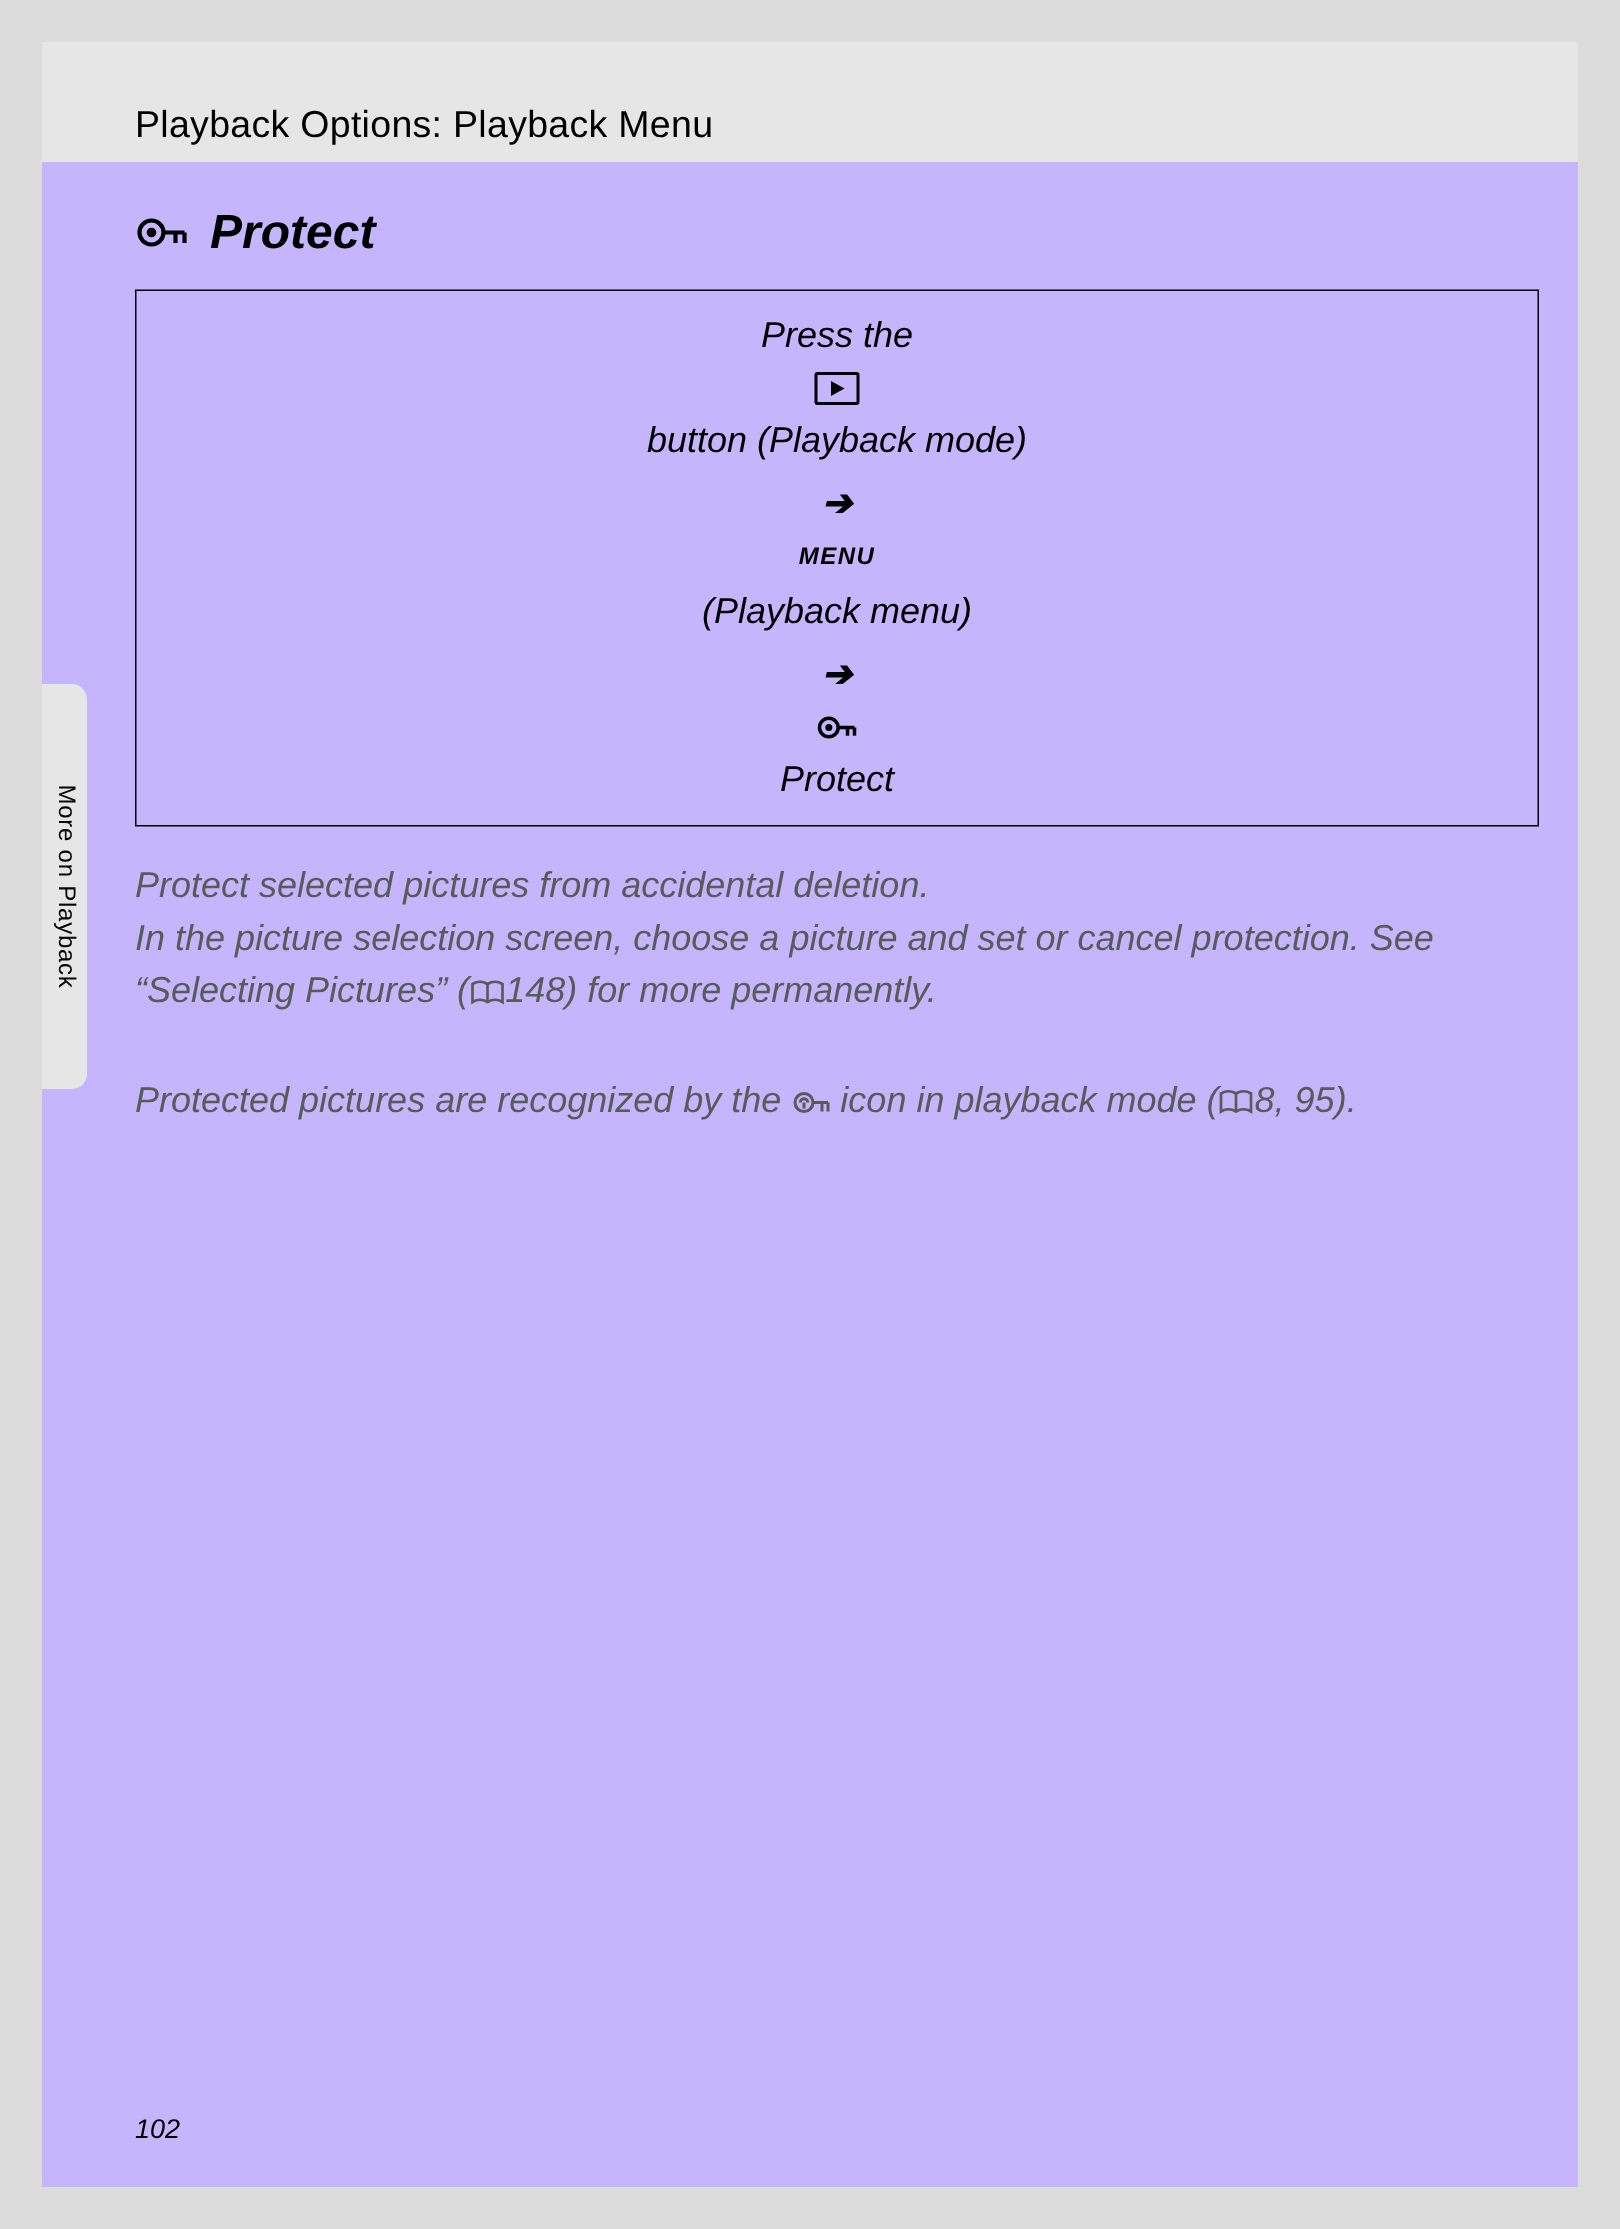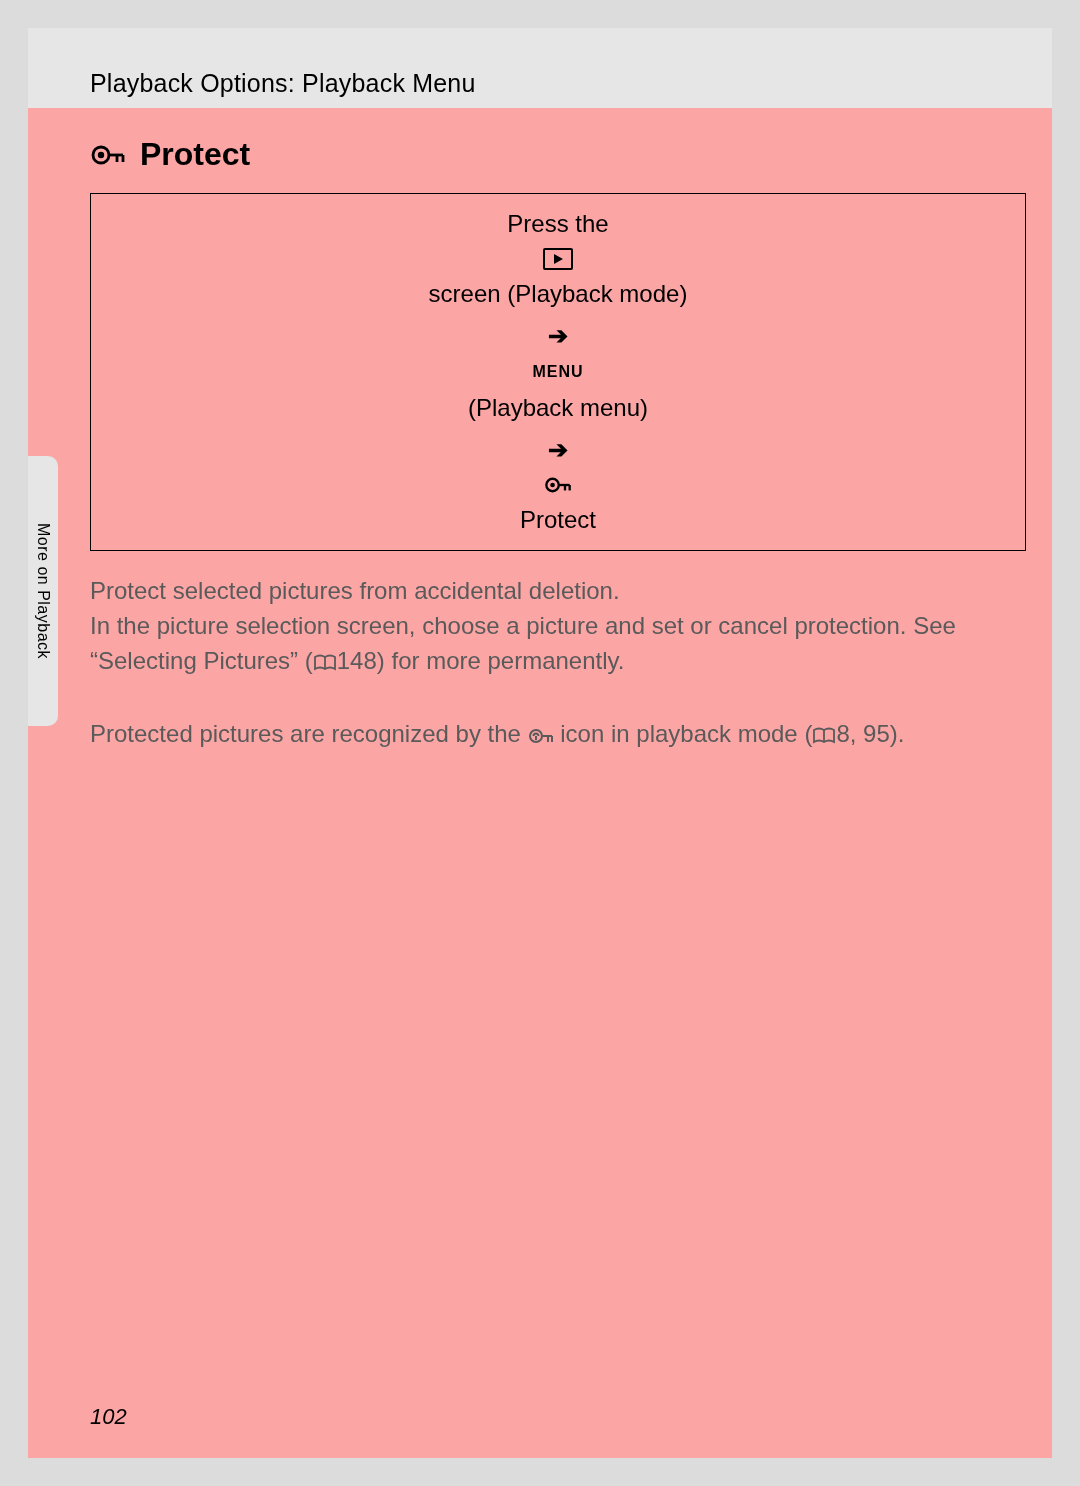--- a/index.html
+++ b/index.html
@@ -8,38 +8,39 @@
     background: #dcdcdc;
     font-family: "Helvetica Neue", Helvetica, Arial, sans-serif;
     position: relative;
   }
   .page {
     position: absolute;
     left: 28px;
     top: 28px;
     width: 1024px;
     height: 1430px;
-    background: #fca5a5;
+    background: #c4b5fd;
   }
   .header-band {
     background: #e6e6e6;
     height: 80px;
     width: 100%;
     position: relative;
   }
   .header-title {
     position: absolute;
     left: 62px;
     bottom: 10px;
     font-size: 25px;
     color: #000;
     letter-spacing: 0.2px;
   }
   .content {
     padding: 24px 26px 0 62px;
+    font-style: italic;
   }
   .section-heading {
     margin-top: 4px;
     display: flex;
     align-items: center;
     gap: 14px;
   }
   .section-heading .title {
     font-size: 32px;
     font-weight: 700;
@@ -89,21 +90,21 @@
     writing-mode: vertical-rl;
     font-size: 16px;
     color: #000;
     letter-spacing: 0.5px;
   }
   .page-number {
     position: absolute;
     left: 62px;
     bottom: 28px;
     font-style: italic;
-    font-size: 22px;
+    font-size: 18px;
     color: #000;
   }
 
   
   .icon { display: inline-flex; align-items: center; justify-content: center; vertical-align: middle; }
   .protect-key-icon svg { width: 36px; height: 28px; }
   .protect-key-icon-sm svg { width: 28px; height: 22px; }
   .playback-button-icon {
     display: inline-flex;
     border: 2px solid #000;
@@ -151,21 +152,21 @@
       <span class="title">Protect</span>
     </div>
 
     <div class="nav-box">
       <span>Press the</span>
       <span class="icon playback-button-icon">
         <svg viewBox="0 0 14 14">
             <polygon points="3,2 12,7 3,12" fill="#000"></polygon>
           </svg>
       </span>
-      <span> screen (Playback mode) </span>
+      <span> button (Playback mode) </span>
       <span class="arrow">➔</span>
       <span class="menu-label">MENU</span>
       <span> (Playback menu) </span>
       <span class="arrow">➔</span>
       <span class="icon protect-key-icon-sm">
         <svg viewBox="0 0 36 28">
           <g fill="none" stroke="#000" stroke-width="3">
             <circle cx="11" cy="14" r="8"></circle>
             <circle cx="11" cy="14" r="3" fill="#000" stroke="none"></circle>
             <path d="M19 14 H33"></path>

